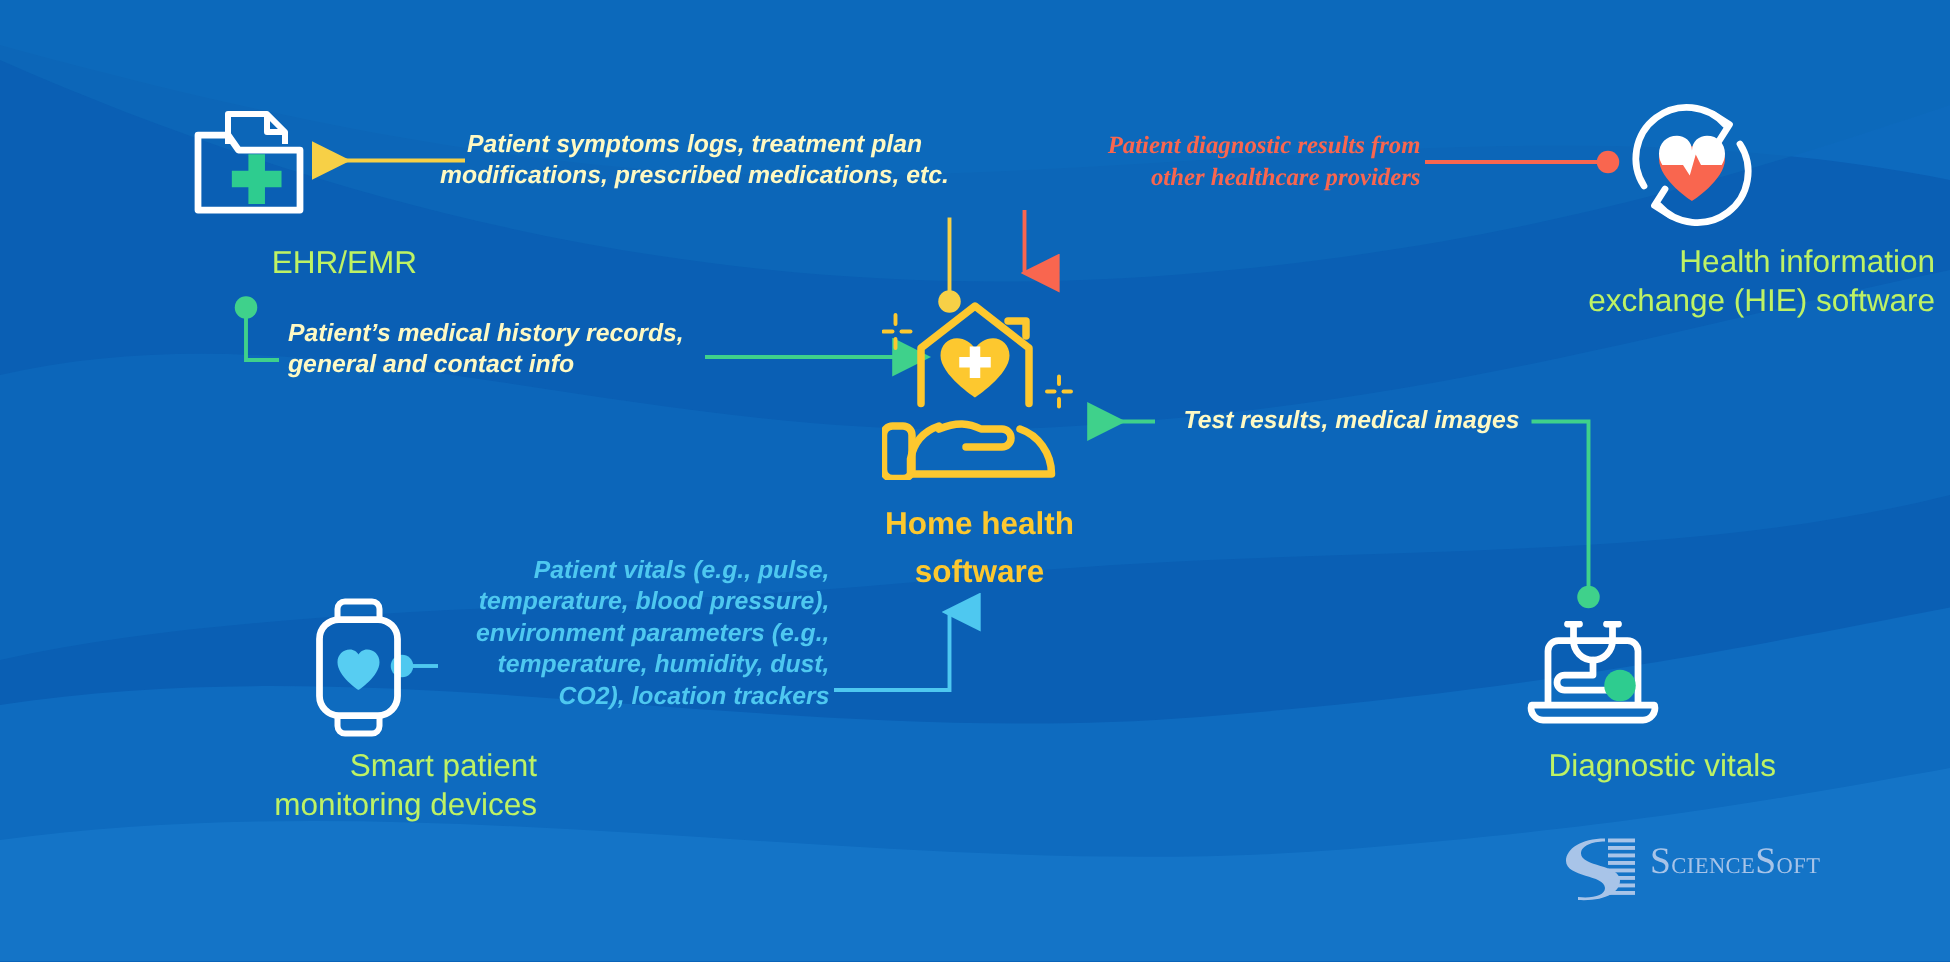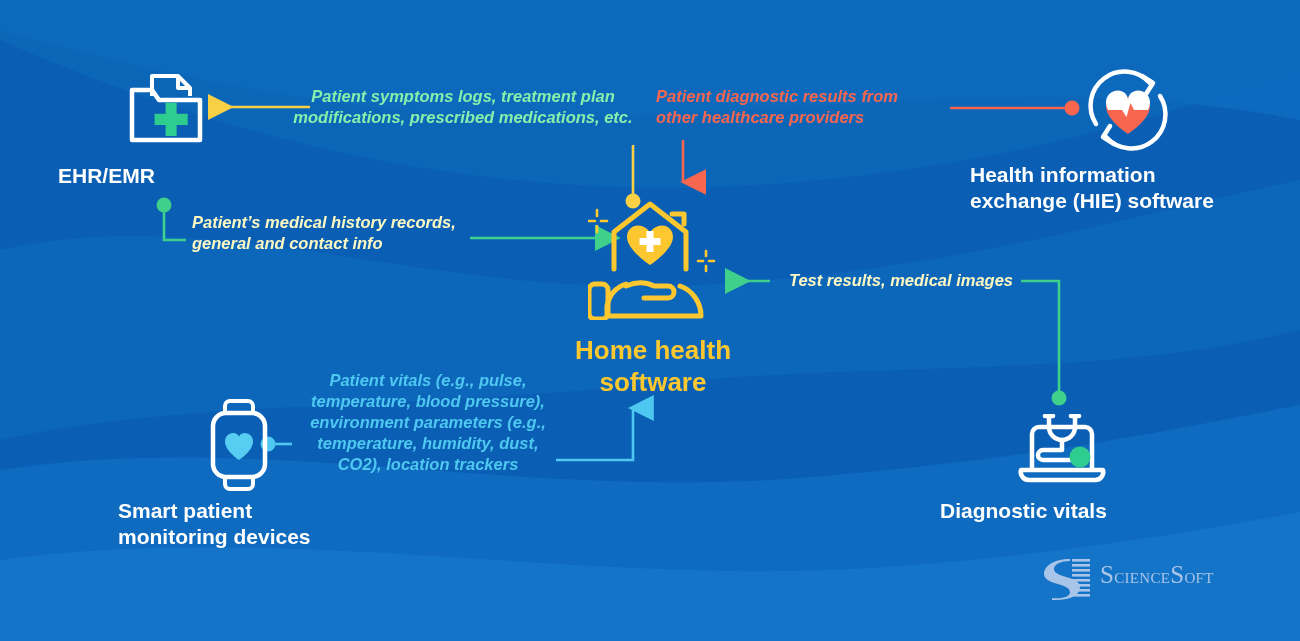--- a/index.html
+++ b/index.html
@@ -14,44 +14,44 @@
     position:relative;
     width:1300px;height:641px;
     overflow:hidden;
   }
   #bg{position:absolute;left:0;top:0;width:1300px;height:641px;}
   #wires{position:absolute;left:0;top:0;width:1300px;height:641px;}
   .node{position:absolute;}
   .icon{display:block;}
   .label{
     position:absolute;
-    color:#ffffff;
-    font-weight:bold;
+    color:#bef264;
+    font-weight:normal;
     font-size:21px;
     line-height:26px;
-    text-align:left;
+    text-align:right;
     white-space:pre-line;
   }
   .flowtext{
     position:absolute;
     font-style:italic;
     font-weight:bold;
     font-size:16.5px;
     line-height:21px;
     white-space:pre-line;
   }
-  .t-yellow{color:#86efac;}
+  .t-yellow{color:#fef9c3;}
   .t-coral{color:#f9664f;}
   .t-green{color:#fef9c3;}
   .t-cyan{color:#4ec8f0;}
   #center-title{
     position:absolute;
     color:#fdc82f;
     font-weight:bold;
-    font-size:26px;
+    font-size:21px;
     line-height:32px;
     text-align:center;
     white-space:pre-line;
   }
   #logo{position:absolute;left:1040px;top:556px;width:220px;height:46px;}
   #logo-text{
     position:absolute;left:60px;top:5px;
     color:#a8c4e8;
     font-size:25px;
     letter-spacing:.3px;
@@ -196,29 +196,29 @@
       <path d="M38,88 C26,92 21,100 19,110 L19,120 L113,120 C113,106 104,94 92,90" fill="none" stroke="#fdc82f" stroke-width="5" stroke-linejoin="round" stroke-linecap="round"></path>
       <rect x="1" y="88" width="19" height="35" rx="6" ry="6" fill="none" stroke="#fdc82f" stroke-width="5"></rect>
     </svg>
   </div>
   <div id="center-title" style="left:527px;top:334px;width:252px;">Home health
 software</div>
 
   <div class="flowtext t-yellow" style="left:283px;top:86px;width:360px;text-align:center;">Patient symptoms logs, treatment plan
 modifications, prescribed medications, etc.</div>
 
-  <div class="flowtext t-coral" style="left:656px;top:86px;width:276px;text-align:left;">Patient diagnostic results from
+  <div class="flowtext t-coral" style="left:671px;top:86px;width:276px;text-align:right;font-family:Liberation Serif, serif;">Patient diagnostic results from
 other healthcare providers</div>
 
   <div class="flowtext t-green" style="left:192px;top:212px;width:286px;text-align:left;">Patient’s medical history records,
 general and contact info</div>
 
   <div class="flowtext t-green" style="left:781px;top:270px;width:240px;text-align:center;">Test results, medical images</div>
 
-  <div class="flowtext t-cyan" style="left:303px;top:370px;width:250px;text-align:center;">Patient vitals (e.g., pulse,
+  <div class="flowtext t-cyan" style="left:303px;top:370px;width:250px;text-align:right;">Patient vitals (e.g., pulse,
 temperature, blood pressure),
 environment parameters (e.g.,
 temperature, humidity, dust,
 CO2), location trackers</div>
 
   <div id="logo">
     <svg width="52" height="44" viewBox="0 0 52 44" style="position:absolute;left:0;top:1px;">
       <path d="M30,2 C14,2 4,9 4,17 C4,28 30,26 30,35 C30,40 22,42 12,41 L12,43 C30,44 40,38 40,30 C40,19 14,21 14,12 C14,7 21,4 30,4 Z" fill="#a8c4e8"></path>
       <g fill="#a8c4e8">
         <rect x="32" y="2" width="18" height="2.6"></rect>

